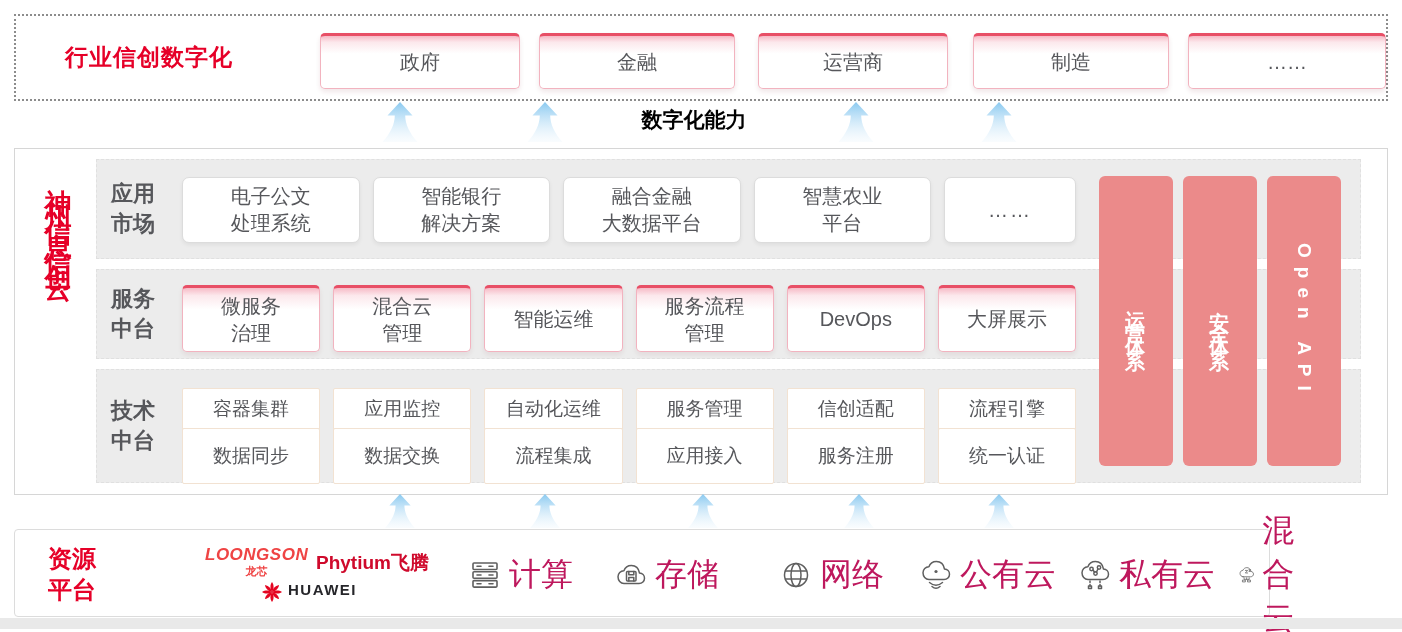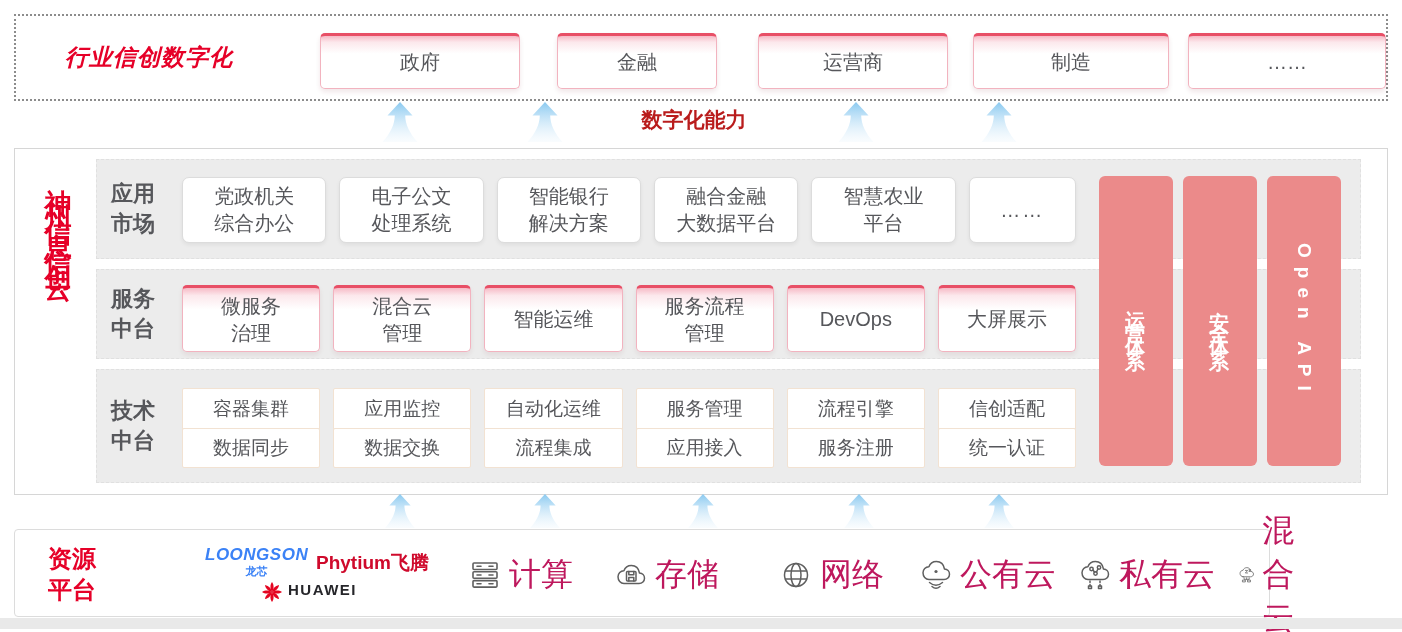--- a/index.html
+++ b/index.html
@@ -5,32 +5,32 @@
   * { margin:0; padding:0; box-sizing:border-box; }
   html,body { background:#fff; }
   body { font-family:"Liberation Sans","DejaVu Sans",sans-serif; }
   .canvas { position:relative; width:1402px; height:632px; background:#fff; overflow:hidden; }
   .ml { white-space:pre-line; }
 
   
   .dashed-box { position:absolute; left:14px; top:14px; width:1374px; height:87px;
                 border:2px dotted #8c8c8c; background:#fff; }
   .sec-title { position:absolute; left:49px; top:0; height:100%; display:flex; align-items:center;
-               color:#e60028; font-size:23px; font-weight:bold; letter-spacing:1px;font-style:italic; }
+               color:#e60028; font-size:23px; font-weight:bold; letter-spacing:1px; }
   .redbox { position:absolute; display:flex; align-items:center; justify-content:center;
             color:#56575b; font-size:20px; line-height:27px; text-align:center;
             background:linear-gradient(180deg,#f6bac6 0%,#fce8ec 12%,#ffffff 34%);
             border:1px solid #f2b3bf; border-top:3px solid #e84f66; border-radius:5px;
             box-shadow:0 3px 5px rgba(120,20,40,.10);margin-left:20px; }
   .ind-box { top:17px; height:56px; }
 
   
   .arrow { position:absolute; width:46px; }
   .cap-label { position:absolute; left:618px; top:106px; width:152px; text-align:center;
-               color:#b91c1c; font-size:21px; font-weight:bold; }
+               color:#000000; font-size:21px; font-weight:bold; }
 
   
   .main-box { position:absolute; left:14px; top:148px; width:1374px; height:347px;
               background:#fff; border:1px solid #d6d6d6; }
   .vtitle { position:absolute; left:26px; top:18px; height:300px;
             writing-mode:vertical-rl; text-orientation:upright;
             color:#e60028; font-size:27px; font-weight:bold; letter-spacing:15px; line-height:34px; }
   .grow { position:absolute; left:81px; width:1265px; background:#ececec; border:1px dashed #e0e0e0; }
   .rlabel { position:absolute; left:14px; top:0; height:100%; width:70px; display:flex; align-items:center;
             color:#56575b; font-size:22px; font-weight:bold; line-height:30px; }
@@ -49,21 +49,21 @@
   .vbar { position:absolute; top:27px; width:74px; height:290px; background:#eb8a8a; border-radius:6px;
           display:flex; align-items:center; justify-content:center; }
   .vtext-cjk { writing-mode:vertical-rl; text-orientation:upright; color:#fff; font-size:20px;
                font-weight:bold; letter-spacing:13px; }
   .vtext-lat { writing-mode:vertical-rl; color:#fff; font-size:19px; font-weight:bold; letter-spacing:9px; }
 
   
   .res-box { position:absolute; left:14px; top:529px; width:1256px; height:88px;
              background:#fff; border:1px solid #dcdcdc; border-radius:4px; }
   .res-label { position:absolute; left:33px; top:13px; color:#e60028; font-size:24px; font-weight:bold; line-height:31px; }
-  .loongson { position:absolute; left:190px; top:15px; text-align:center; color:#3b82f6; }
+  .loongson { position:absolute; left:190px; top:15px; text-align:center; color:#ef4444; }
   .l-en { font-size:17px; font-weight:900; font-style:italic; letter-spacing:.5px; }
   .l-cn { font-size:11px; font-weight:bold; margin-top:-1px; }
   .phytium { position:absolute; left:301px; top:20px; color:#cf0a2c; font-size:19px; font-weight:bold; }
   .huawei { position:absolute; left:246px; top:51px; display:flex; align-items:flex-start; gap:5px; }
   .huawei-txt { color:#26262a; font-size:15px; font-weight:bold; letter-spacing:1.5px; }
   .res-item { position:absolute; top:25px; height:40px; display:flex; align-items:center; gap:7px;
               color:#be185d; font-size:32px; }
   .res-item svg { width:34px; height:34px; }
 
   .bottom-bar { position:absolute; left:0; top:618px; width:1402px; height:11px; background:#e9e9e9; }
@@ -81,21 +81,21 @@
       </linearGradient>
       <symbol id="arrowShape" viewBox="0 0 46 40">
         <path fill="url(#agrad)" d="M23 0 L35.5 13.5 L28.2 13.5 C28.2 22 32.6 31.5 40.5 40 L5.5 40 C13.4 31.5 17.8 22 17.8 13.5 L10.5 13.5 Z"></path>
       </symbol>
     </defs>
   </svg>
 
   <section class="dashed-box">
     <div class="sec-title">行业信创数字化</div>
     <div class="redbox ind-box" style="left:284px;width:200px">政府</div>
-    <div class="redbox ind-box" style="left:521px;width:160px">金融</div>
+    <div class="redbox ind-box" style="left:503px;width:196px">金融</div>
     <div class="redbox ind-box" style="left:722px;width:190px">运营商</div>
     <div class="redbox ind-box" style="left:937px;width:196px">制造</div>
     <div class="redbox ind-box" style="left:1152px;width:198px">……</div>
   </section>
 
   <svg class="arrow" style="left:377px;top:102px;height:40px">
       <use href="#arrowShape"></use>
     </svg>
   <svg class="arrow" style="left:522px;top:102px;height:40px">
       <use href="#arrowShape"></use>
@@ -108,22 +108,20 @@
       <use href="#arrowShape"></use>
     </svg>
 
   <section class="main-box">
     <div class="vtitle">神州信息信创云</div>
 
     <div class="grow" style="top:10px;height:100px">
       <div class="rlabel ml">应用
 市场</div>
       <div class="boxes" style="top:17px;height:66px">
-        <div class="wbox ml">党政机关
-综合办公</div>
         <div class="wbox ml">电子公文
 处理系统</div>
         <div class="wbox ml">智能银行
 解决方案</div>
         <div class="wbox ml">融合金融
 大数据平台</div>
         <div class="wbox ml">智慧农业
 平台</div>
         <div class="wbox ml dots">……</div>
       </div>
@@ -146,24 +144,24 @@
     </div>
 
     <div class="grow" style="top:220px;height:114px">
       <div class="rlabel ml">技术
 中台</div>
       <div class="boxes" style="top:18px;height:42px">
         <div class="tbox">容器集群</div>
         <div class="tbox">应用监控</div>
         <div class="tbox">自动化运维</div>
         <div class="tbox">服务管理</div>
+        <div class="tbox">信创适配</div>
         <div class="tbox">流程引擎</div>
-        <div class="tbox">信创适配</div>
-      </div>
-      <div class="boxes" style="top:58px;height:40px">
+      </div>
+      <div class="boxes" style="top:58px;height:56px">
         <div class="tbox">数据同步</div>
         <div class="tbox">数据交换</div>
         <div class="tbox">流程集成</div>
         <div class="tbox">应用接入</div>
         <div class="tbox">服务注册</div>
         <div class="tbox">统一认证</div>
       </div>
     </div>
 
     <div class="vbar" style="left:1084px">

